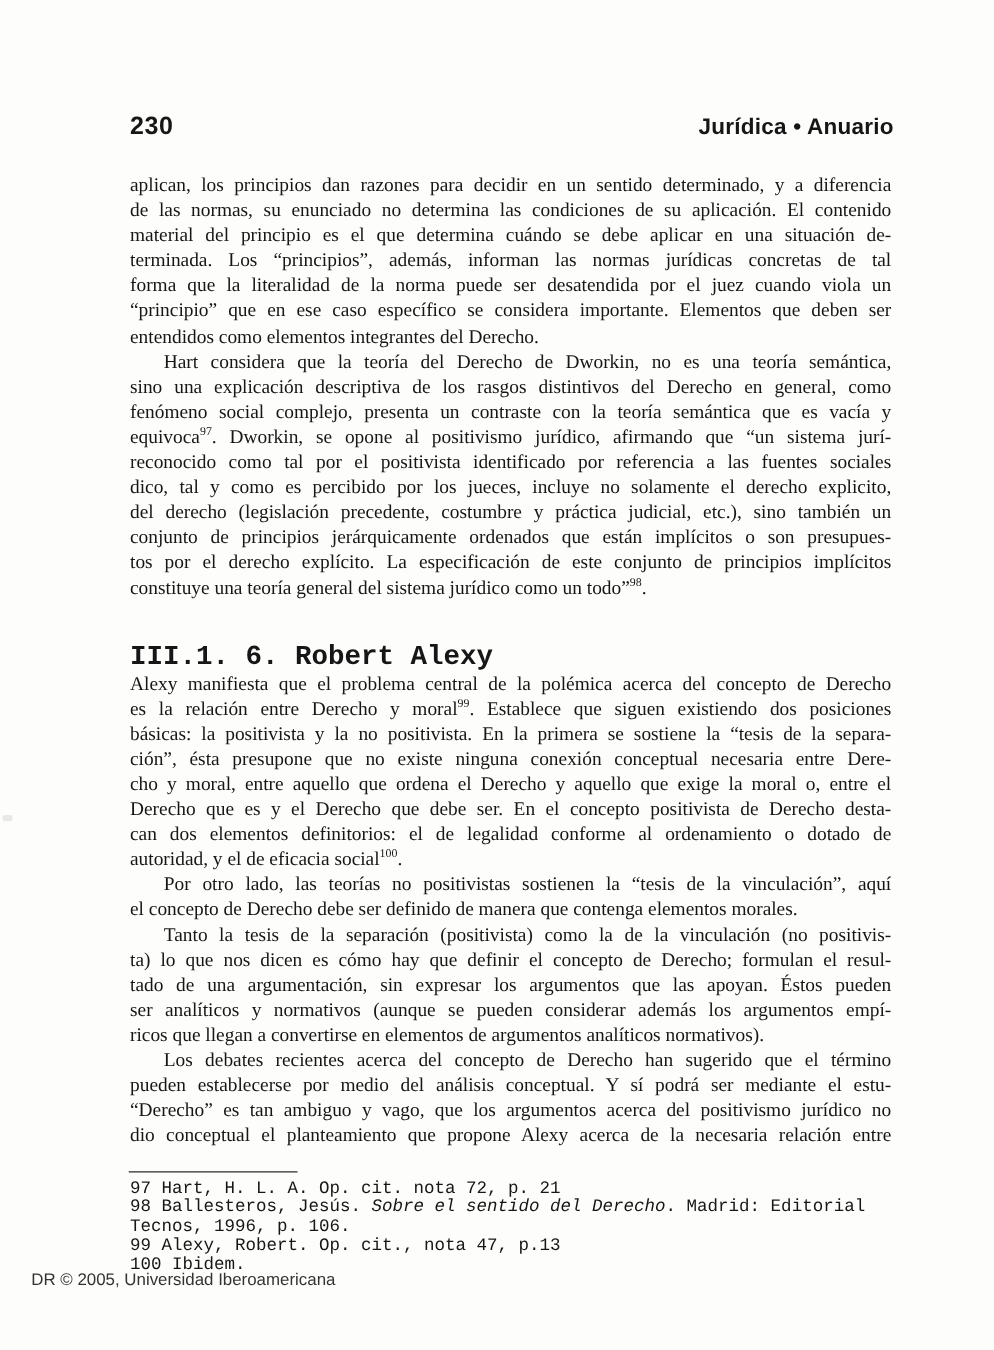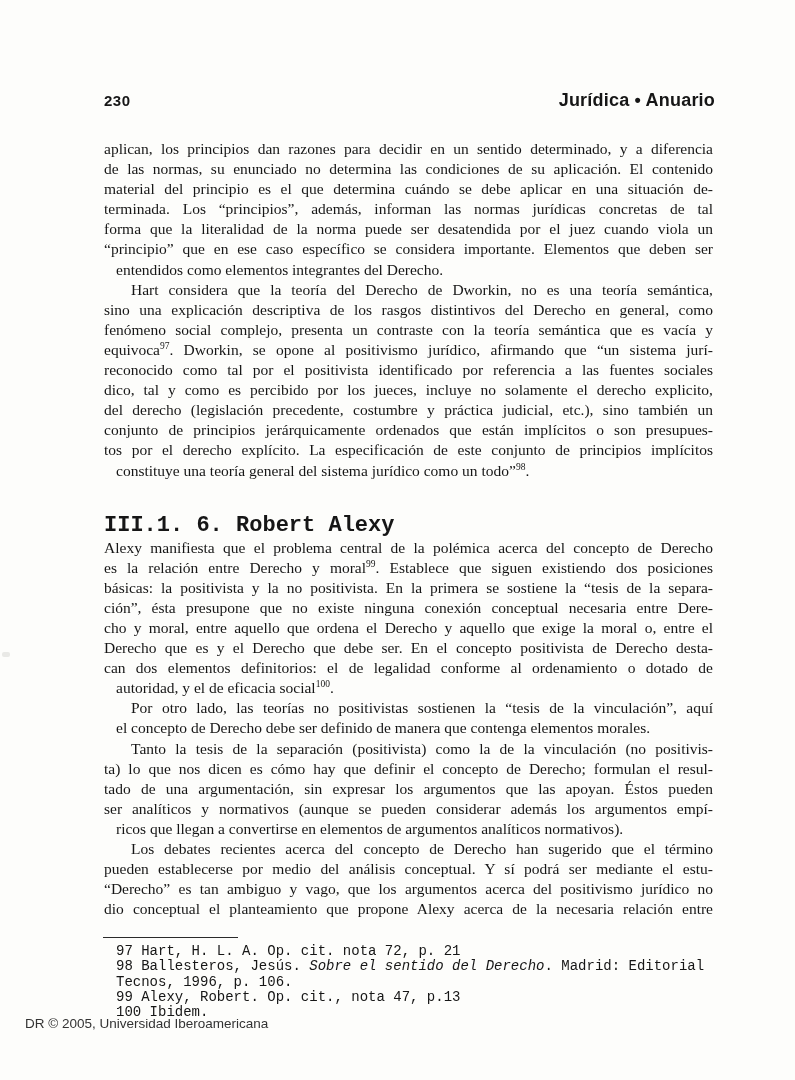--- a/index.html
+++ b/index.html
@@ -6,28 +6,28 @@
   .page{
     position:relative;width:795px;height:1080px;overflow:hidden;
     background:#fdfdfb;color:#161616;
     font-family:"Liberation Serif", serif;
   }
   .header{
     position:absolute;top:90px;left:104px;width:611px;
     display:flex;justify-content:space-between;align-items:baseline;
     font-family:"Liberation Sans", sans-serif;font-weight:bold;
   }
-  .page-num{font-size:15px;letter-spacing:.5px;}
+  .page-num{font-size:20px;letter-spacing:.5px;}
   .journal{font-size:18px;letter-spacing:.2px;}
   .body-text{
     position:absolute;left:104px;top:139px;width:609px;
     font-size:15.5px;line-height:20.1px;
   }
   .line{text-align:justify;text-align-last:justify;}
-  .line.end{text-align-last:left;margin-left:12px;}
+  .line.end{text-align-last:left;}
   .line.indent{text-indent:27px;}
   .line sup{font-size:9.5px;line-height:0;vertical-align:super;}
   .section-heading{
     font-weight:bold;font-size:22px;line-height:22px;
     margin-top:34px;margin-bottom:1px;text-align:left;font-family:Liberation Mono, monospace;
   }
   .fn-rule{
     position:absolute;left:103px;top:937px;width:135px;height:0;
     border-top:1.6px solid #2a2a2a;
   }

